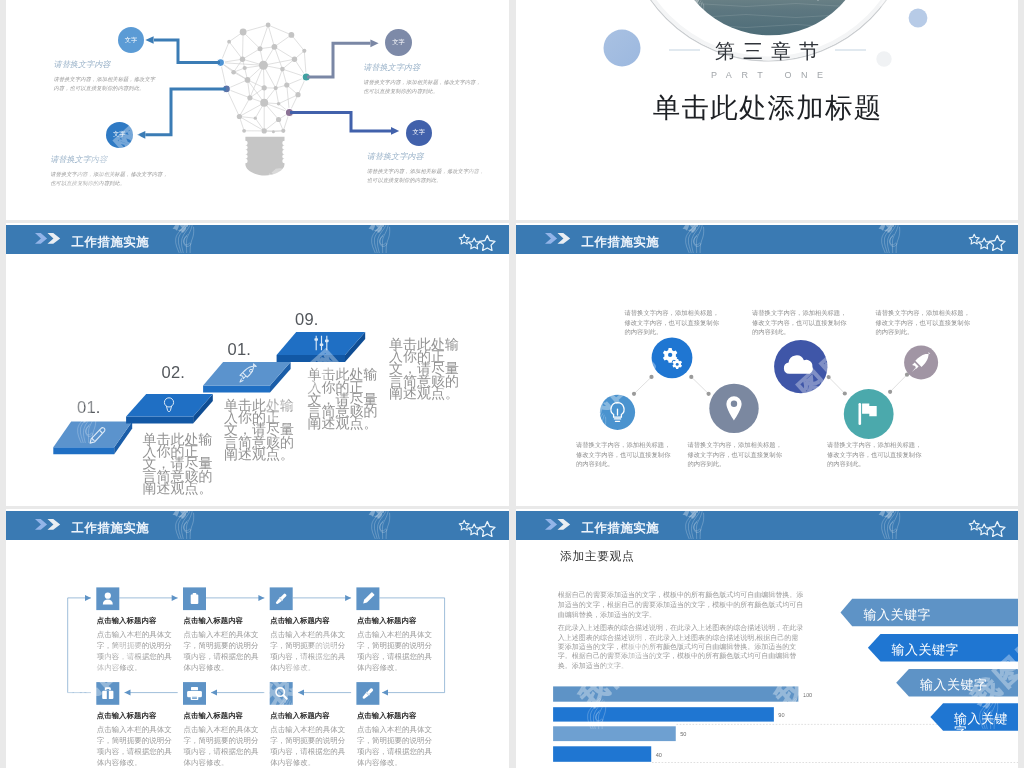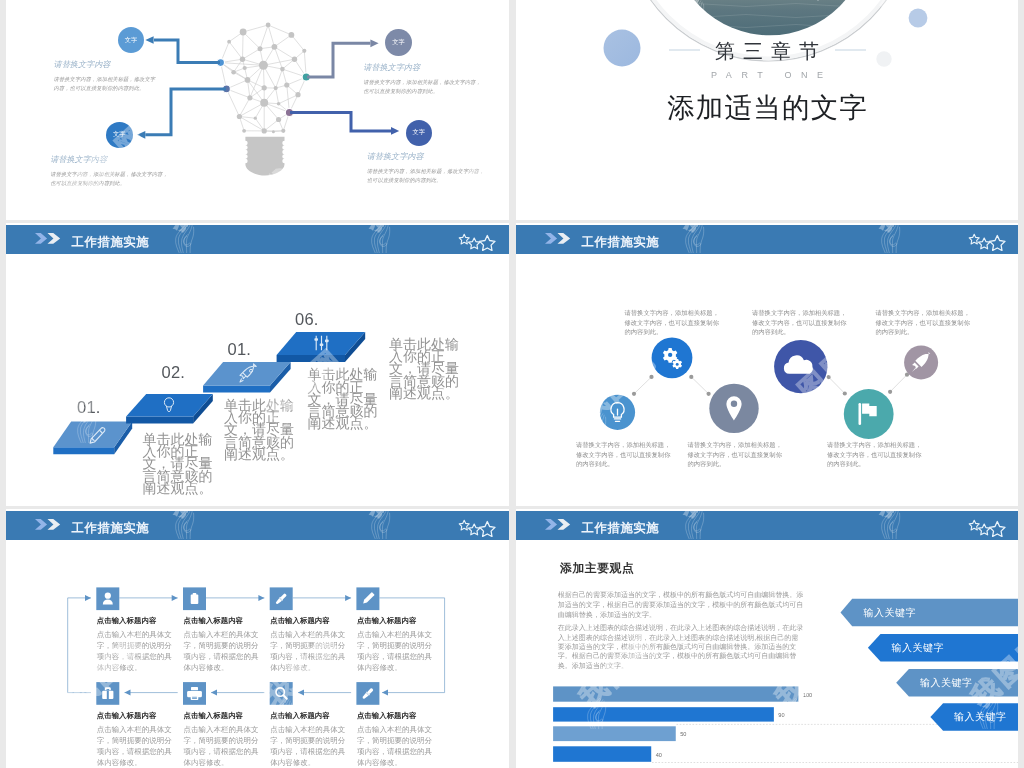--- a/index.html
+++ b/index.html
@@ -69,26 +69,26 @@
   .wmg{position:absolute;width:0;height:0;}
   .wm{position:absolute;left:0;top:0;white-space:nowrap;
       font-size:27px;font-weight:bold;color:transparent;
       -webkit-text-stroke:1.1px rgba(255,255,255,.34);
       transform:rotate(-42deg) translate(0,-27px);transform-origin:0 100%;
       letter-spacing:4px;}
   .wmflame{position:absolute;left:-32px;top:-2px;}
 
   
   .s6chart,.s6tags{position:absolute;left:0;top:0;}
-  .s6title{position:absolute;left:44px;top:52px;font-size:11.8px;color:#313131;
-           font-weight:bold;letter-spacing:.6px;line-height:1;}
+  .s6title{position:absolute;left:44px;top:40px;font-size:11.8px;color:#313131;
+           font-weight:normal;letter-spacing:.6px;line-height:1;}
   .s6p{position:absolute;left:41.8px;width:246px;font-size:7.02px;color:#9a9a9a;}
   .s6p1{top:79px;line-height:9.91px;}
   .s6p2{top:112.5px;line-height:9.35px;}
-  .s6tag{position:absolute;font-size:10px;color:#fff;line-height:1;letter-spacing:.5px;}
+  .s6tag{position:absolute;font-size:13px;color:#fff;line-height:1;letter-spacing:.5px;}
   .g1{left:347.5px;top:97px;} .g2{left:375.5px;top:132.2px;}
   .g3{left:404px;top:167.4px;} .g4{left:438px;top:201.6px;}
 
   
   .s2svg{position:absolute;left:0;top:0;}
   .s2chap{position:absolute;left:0;right:0;top:40.5px;text-align:center;
           font-size:20px;color:#30343a;letter-spacing:8px;line-height:1;
           text-indent:8px;font-weight:300;}
   .s2part{position:absolute;left:0;right:0;top:71px;text-align:center;
           font-size:9px;color:#a2a6aa;letter-spacing:9.6px;line-height:1;
@@ -414,21 +414,21 @@
 
       <circle cx="106" cy="48" r="18.5" fill="url(#bluedeco)"></circle>
       <circle cx="402" cy="18" r="9.4" fill="#b7cbe7"></circle>
       <circle cx="368" cy="59" r="7.7" fill="#f0f2f4"></circle>
 
       <line x1="153" y1="50" x2="184" y2="50" stroke="#c3d3e0" stroke-width="1"></line>
       <line x1="319" y1="50" x2="350" y2="50" stroke="#c3d3e0" stroke-width="1"></line>
     </svg>
     <div class="s2chap">第三章节</div>
     <div class="s2part">PART ONE</div>
-    <div class="s2ttl">添加适当的文字</div>
+    <div class="s2ttl">单击此处添加标题</div>
   <div class="wmlayer">
         <div class="wmg" style="left: -98px; top: -190px;"></div>
         <div class="wmg" style="left: 98px; top: -190px;"></div>
         <div class="wmg" style="left: 294px; top: -190px;"></div>
         <div class="wmg" style="left: 490px; top: -190px;"></div>
         <div class="wmg" style="left: 686px; top: -190px;"></div>
         <div class="wmg" style="left: -196px; top: 0px;"></div>
         <div class="wmg" style="left: 0px; top: 0px;">
           <div class="wm">我图网</div>
         </div>
@@ -572,21 +572,21 @@
           <path d="M2.2 0.8 L2.2 15.2 M7.5 0.8 L7.5 15.2 M12.8 0.8 L12.8 15.2" stroke="#dce9f6" stroke-width="1.15"></path>
           <rect x="0.4" y="3.2" width="3.6" height="2.6" rx=".7" fill="#dce9f6"></rect>
           <rect x="5.7" y="8.4" width="3.6" height="2.6" rx=".7" fill="#dce9f6"></rect>
           <rect x="11" y="4.6" width="3.6" height="2.6" rx=".7" fill="#dce9f6"></rect>
         </g>
       </g>
     </svg>
     <div class="s3num n1">01.</div>
     <div class="s3num n2">02.</div>
     <div class="s3num n3">01.</div>
-    <div class="s3num n4">06.</div>
+    <div class="s3num n4">09.</div>
     <div class="s3txt t1">单击此处输入你的正文，请尽量言简意赅的阐述观点。</div>
     <div class="s3txt t2">单击此处输入你的正文，请尽量言简意赅的阐述观点。</div>
     <div class="s3txt t3">单击此处输入你的正文，请尽量言简意赅的阐述观点。</div>
     <div class="s3txt t4">单击此处输入你的正文，请尽量言简意赅的阐述观点。</div>
   </div>
   <div class="wmlayer">
         <div class="wmg" style="left: -98px; top: -190px;"></div>
         <div class="wmg" style="left: 98px; top: -190px;"></div>
         <div class="wmg" style="left: 294px; top: -190px;"></div>
         <div class="wmg" style="left: 490px; top: -190px;"></div>

